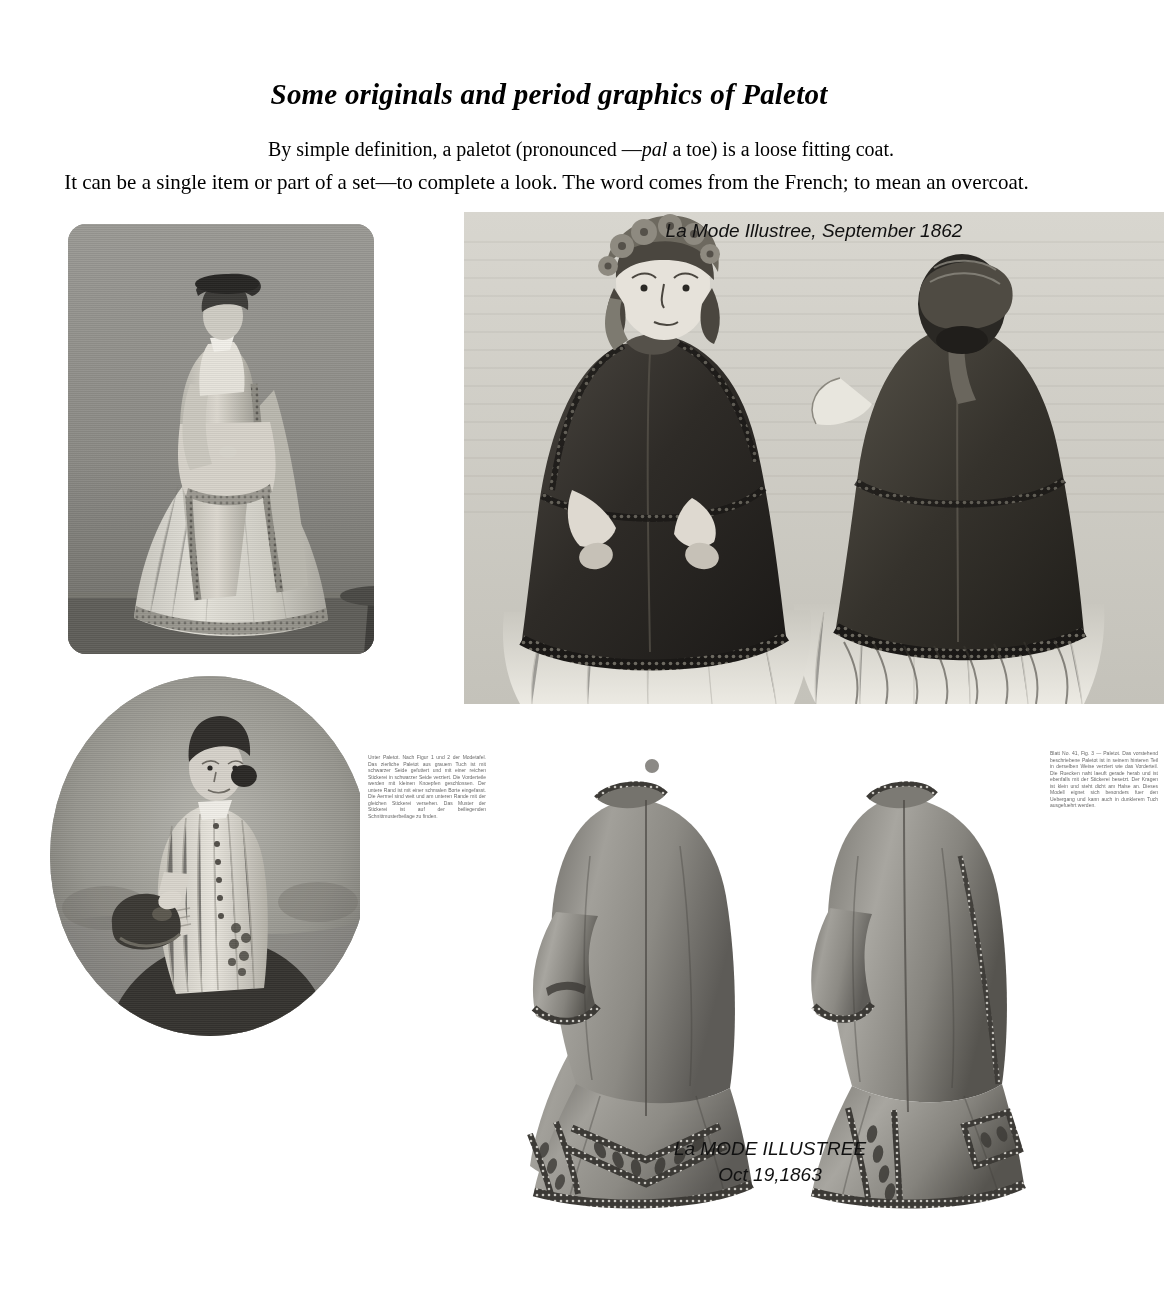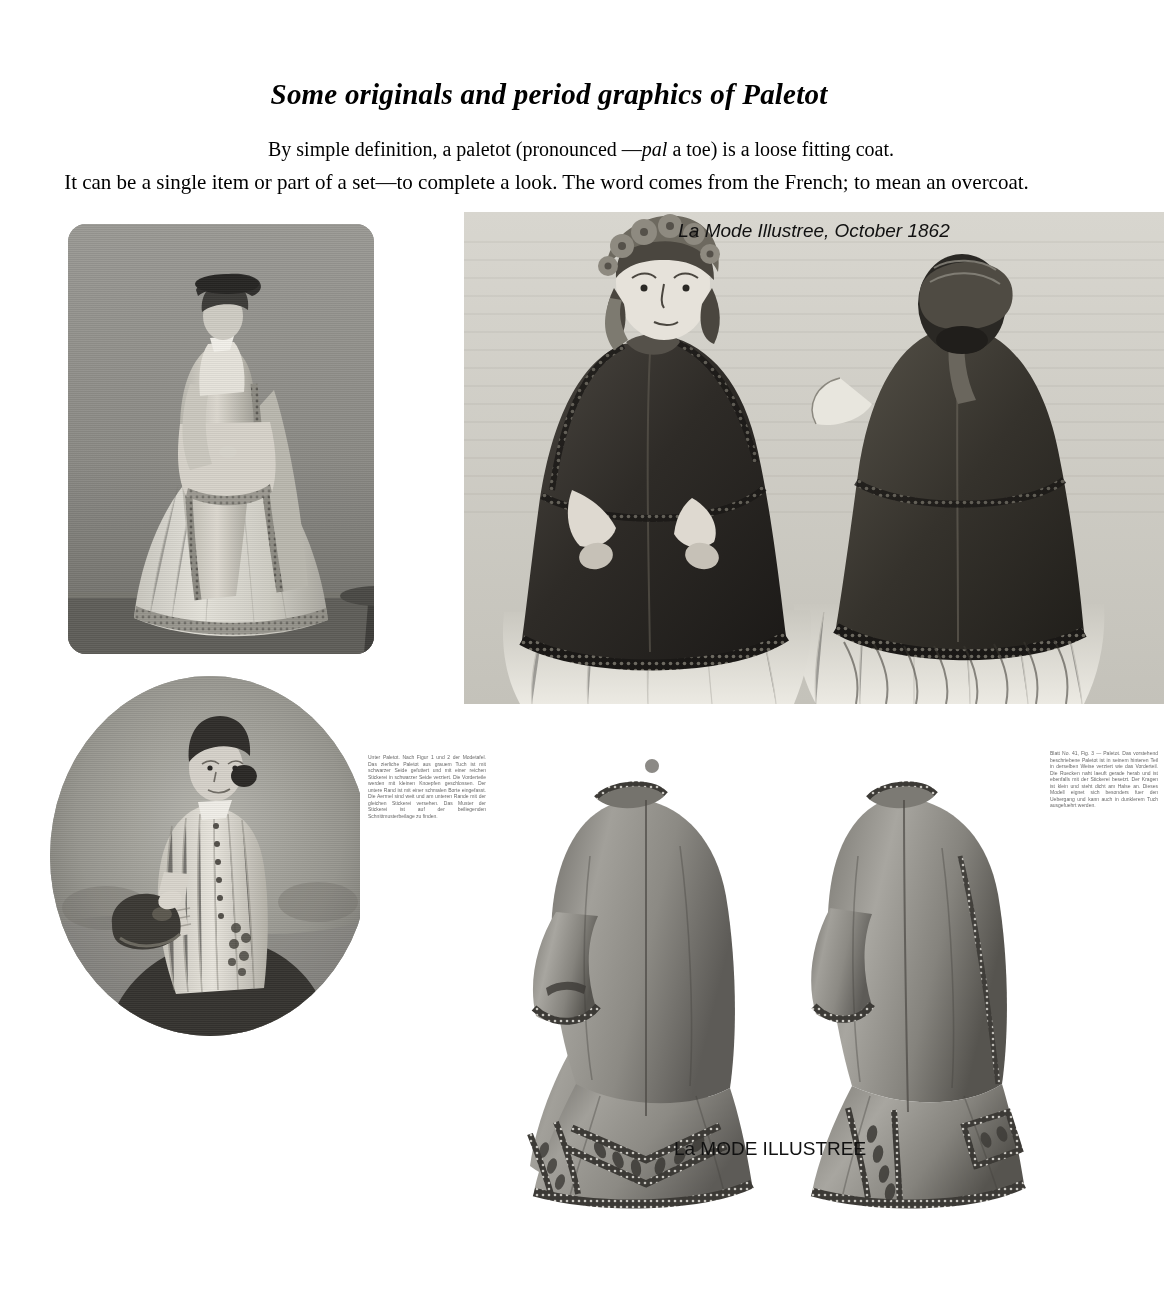--- a/index.html
+++ b/index.html
@@ -104,20 +104,21 @@
     overflow: hidden;
     background: #ffffff;
   }
   .paletot-caption {
     position: absolute;
     left: 240px;
     top: 400px;
     width: 340px;
     text-align: center;
     font-family: "Liberation Sans", sans-serif;
+    font-style: italic;
     font-size: 19px;
     color: #111;
     line-height: 1.35;
     z-index: 9;
   }
 
   
   .grain {
     position: absolute;
     inset: 0;
@@ -358,21 +359,21 @@
       <path d="M380 430 C392 452 396 470 392 492"></path>
       <path d="M410 432 C422 454 426 472 422 492"></path>
       <path d="M440 434 C452 456 456 474 452 492"></path>
       <path d="M470 434 C482 456 486 474 482 492"></path>
       <path d="M500 434 C512 456 516 474 512 492"></path>
       <path d="M530 432 C542 454 546 472 542 492"></path>
       <path d="M560 430 C572 452 576 470 572 492"></path>
       <path d="M590 428 C602 450 606 468 602 492"></path>
     </g>
   </svg>
-  <div class="plate-caption">La Mode Illustree, October 1862</div>
+  <div class="plate-caption">La Mode Illustree, September 1862</div>
 </div>
 
 <div class="fig-oval">
   <svg width="320" height="360" viewBox="0 0 320 360">
     <defs>
       <radialGradient id="ovalBg" cx="50%" cy="40%" r="70%">
         <stop offset="0%" stop-color="#b6b5ae"></stop>
         <stop offset="60%" stop-color="#97968f"></stop>
         <stop offset="100%" stop-color="#6f6e69"></stop>
       </radialGradient>
@@ -556,14 +557,15 @@
     <circle cx="292" cy="30" r="7" fill="#6f6d68" opacity=".8"></circle>
   </svg>
 
   
   <div class="colstext" style="left:8px; top:18px; width:118px; height:190px;">Unter Paletot. Nach Figur 1 und 2 der Modetafel. Das zierliche Paletot aus grauem Tuch ist mit schwarzer Seide gefuttert und mit einer reichen Stickerei in schwarzer Seide verziert. Die Vorderteile werden mit kleinen Knoepfen geschlossen. Der untere Rand ist mit einer schmalen Borte eingefasst. Die Aermel sind weit und am unteren Rande mit der gleichen Stickerei versehen. Das Muster der Stickerei ist auf der beiliegenden Schnittmusterbeilage zu finden.</div>
   
   <div class="colstext" style="left:690px; top:14px; width:108px; height:190px;">Blatt No. 41, Fig. 3 — Paletot. Das vorstehend beschriebene Paletot ist in seinem hinteren Teil in derselben Weise verziert wie das Vorderteil. Die Ruecken naht laeuft gerade herab und ist ebenfalls mit der Stickerei besetzt. Der Kragen ist klein und steht dicht am Halse an. Dieses Modell eignet sich besonders fuer den Uebergang und kann auch in dunklerem Tuch ausgefuehrt werden.</div>
 
   <div class="paletot-caption">
     <div>La MODE ILLUSTREE</div>
+    <div>Oct 19,1863</div>
   </div>
 </div>
 
 </body></html>

